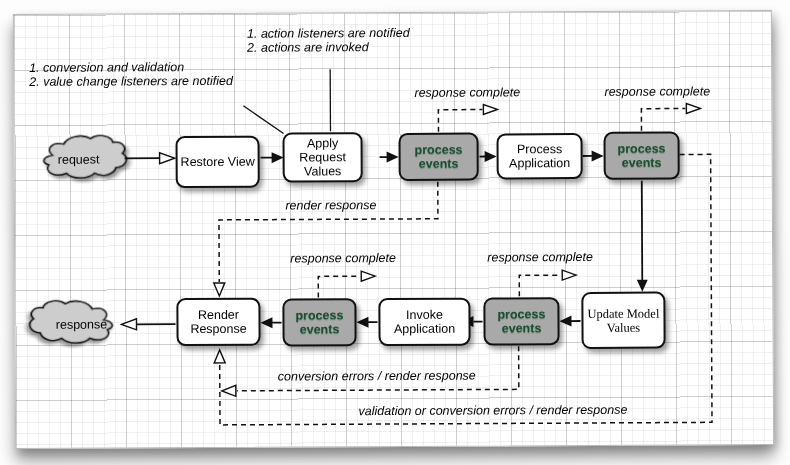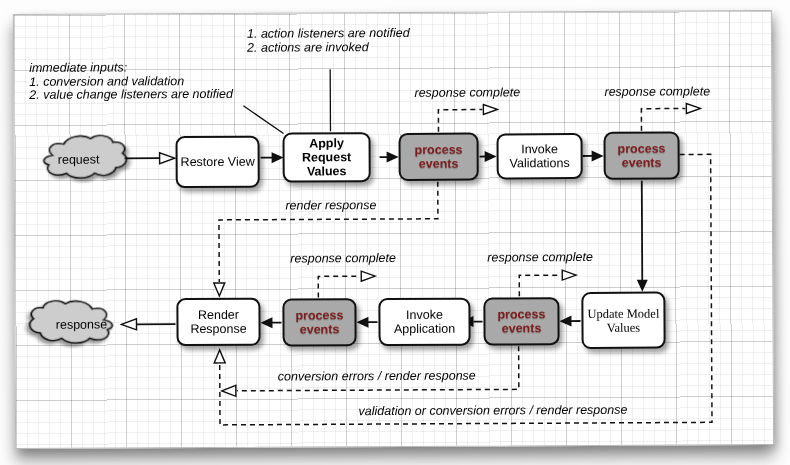--- a/index.html
+++ b/index.html
@@ -19,21 +19,21 @@
     border:1px solid #b9b9b9;
     box-shadow:0 12px 16px rgba(0,0,0,0.38), 3px 4px 8px rgba(0,0,0,0.18);
     transform:rotate(-0.3deg);
     overflow:hidden;}
   #overlay{position:absolute;left:-14px;top:-12px;width:790px;height:465px;}
   #wires{position:absolute;left:0;top:0;}
   .node{position:absolute;box-sizing:border-box;border:2px solid var(--ink);
     border-radius:9px;background:#fff;display:flex;align-items:center;justify-content:center;
     text-align:center;font-size:12.5px;line-height:1.12;color:#000;
     box-shadow:3px 4px 5px rgba(0,0,0,0.38);padding:2px;}
-  .node.gray{background:var(--box-gray);color:#7f1d1d;font-weight:bold;
+  .node.gray{background:var(--box-gray);color:#14532d;font-weight:bold;
     text-shadow:0 1px 1px rgba(0,0,0,0.25);}
   .lbl{position:absolute;font-style:italic;font-size:12.5px;color:#000;white-space:nowrap;}
   .lbl.center{text-align:center;}
   .anno div{white-space:nowrap;line-height:1.08;}
   .cloud-label{position:absolute;font-size:12.5px;color:#000;text-align:center;}
 </style>
 </head>
 <body>
 
 <div id="stage">
@@ -99,32 +99,31 @@
           <path d="M437,181 V218 H218 V280"></path>
           <path d="M517,346 V389 H235"></path>
           <path d="M679,155 H710 V423 H218 V362"></path>
         </g>
       </svg>
 
       <div class="cloud-label" style="left:38px;top:150px;width:80px;">request</div>
       <div class="cloud-label" style="left:40px;top:315px;width:80px;">response</div>
 
       <div class="node" style="left:175px;top:134px;width:84px;height:52px;">Restore View</div>
-      <div class="node" style="left:282px;top:131px;width:88px;height:50px;font-weight:bold;">Apply Request Values</div>
+      <div class="node" style="left:282px;top:131px;width:80px;height:50px;">Apply Request Values</div>
       <div class="node gray" style="left:398px;top:132px;width:80px;height:48px;">process events</div>
-      <div class="node" style="left:496px;top:133px;width:86px;height:46px;">Invoke Validations</div>
+      <div class="node" style="left:496px;top:133px;width:86px;height:46px;">Process Application</div>
       <div class="node gray" style="left:603px;top:132px;width:76px;height:48px;">process events</div>
       <div class="node" style="left:175px;top:296px;width:84px;height:48px;">Render Response</div>
       <div class="node gray" style="left:281px;top:297px;width:74px;height:48px;">process events</div>
       <div class="node" style="left:377px;top:297px;width:92px;height:48px;">Invoke Application</div>
       <div class="node gray" style="left:482px;top:297px;width:76px;height:48px;">process events</div>
       <div class="node" style="left:580px;top:292px;width:84px;height:57px;font-family:Liberation Serif, serif;">Update Model Values</div>
 
       <div class="lbl anno" style="left:29px;top:59px;">
-        <div>immediate inputs:</div>
         <div>1. conversion and validation</div>
         <div>2. value change listeners are notified</div>
       </div>
       <div class="lbl anno" style="left:247px;top:26px;">
         <div>1. action listeners are notified</div>
         <div>2. actions are invoked</div>
       </div>
 
       <div class="lbl center" style="left:387px;top:85px;width:160px;">response complete</div>
       <div class="lbl center" style="left:577px;top:85px;width:160px;">response complete</div>

